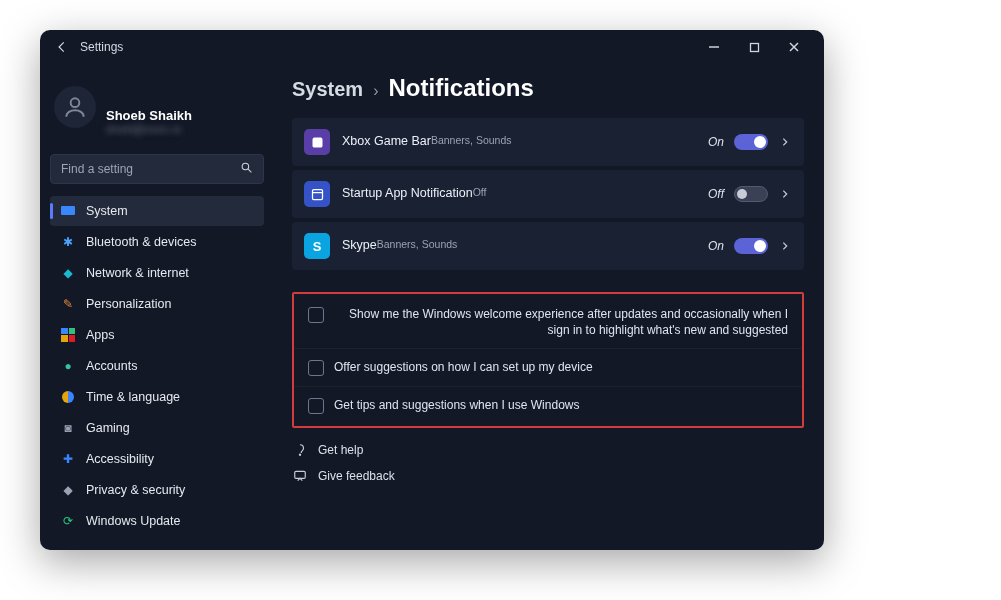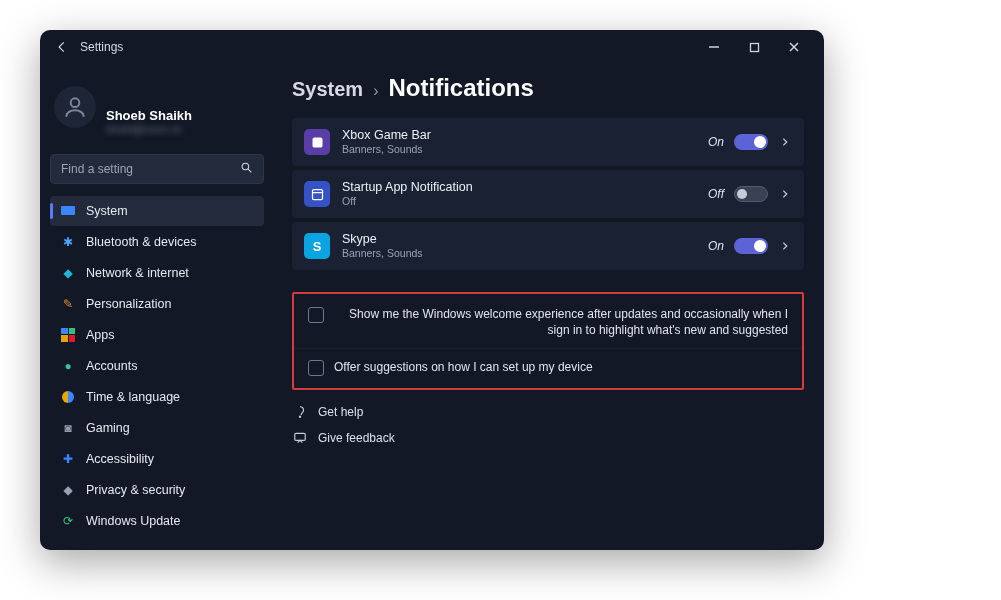--- a/index.html
+++ b/index.html
@@ -41,21 +41,21 @@
   .breadcrumb { display: flex; align-items: baseline; gap: 10px; margin: 4px 0 16px 0; }
   .bc-parent { font-size: 20px; font-weight: 600; color: #d6dae3; }
   .bc-sep { font-size: 16px; color: #8f97a8; }
   .bc-current { font-size: 24px; font-weight: 700; color: #ffffff; }
   .rows { display:flex; flex-direction:column; gap:4px; }
   .row {
     display:flex; align-items:center; gap: 12px;
     background:#1a2133; border-radius:4px; padding:8px 12px; min-height:48px;
   }
   .row-icon { width: 26px; height:26px; border-radius:5px; display:flex; align-items:center; justify-content:center; font-size:13px; }
-  .row-text { flex:1; display:flex; flex-direction:column; line-height:1.25; }
+  .row-text { flex:1; display:flex; flex-direction:row; line-height:1.25; }
   .row-title { font-size:12.5px; color:#ecf0f7; }
   .row-sub { font-size:10.5px; color:#9aa2b3; }
   .row-right { display:flex; align-items:center; gap:10px; font-size:12px; color:#dfe3ec;font-style:italic; }
   .toggle { width: 34px; height: 16px; border-radius: 10px; position: relative; }
   .toggle.on { background:#5b63d6; }
   .toggle.off { background:#3a4154; border:1px solid #525a70; }
   .toggle .knob { position:absolute; top:2px; width:12px; height:12px; border-radius:50%; background:#fff; }
   .toggle.on .knob { right:2px; }
   .toggle.off .knob { left:2px; background:#c7ccd8; width:10px; height:10px; top:2px; }
   .chev { width:14px; height:14px; display:flex; align-items:center; justify-content:center; color:#c7ccd8; }
@@ -283,20 +283,24 @@
 
       <div class="checklist">
         <div class="check-row">
           <div class="checkbox"></div>
           <span class="check-label">Show me the Windows welcome experience after updates and occasionally when I sign in to highlight what's new and suggested</span>
         </div>
         <div class="check-row">
           <div class="checkbox"></div>
           <span class="check-label">Offer suggestions on how I can set up my device</span>
         </div>
+        <div class="check-row">
+          <div class="checkbox"></div>
+          <span class="check-label">Get tips and suggestions when I use Windows</span>
+        </div>
       </div>
 
       <div class="footer-links">
         <div class="flink">
           <span class="ficon">
               <svg width="14" height="14" viewBox="0 0 24 24" fill="none" stroke="#c7ccd8" stroke-width="2">
                 <path d="M12 3a6 6 0 0 1 6 6c0 2-1 3-2 4s-2 2-2 4"></path>
                 <circle cx="12" cy="20" r="1" fill="#c7ccd8"></circle>
               </svg>
             </span>

